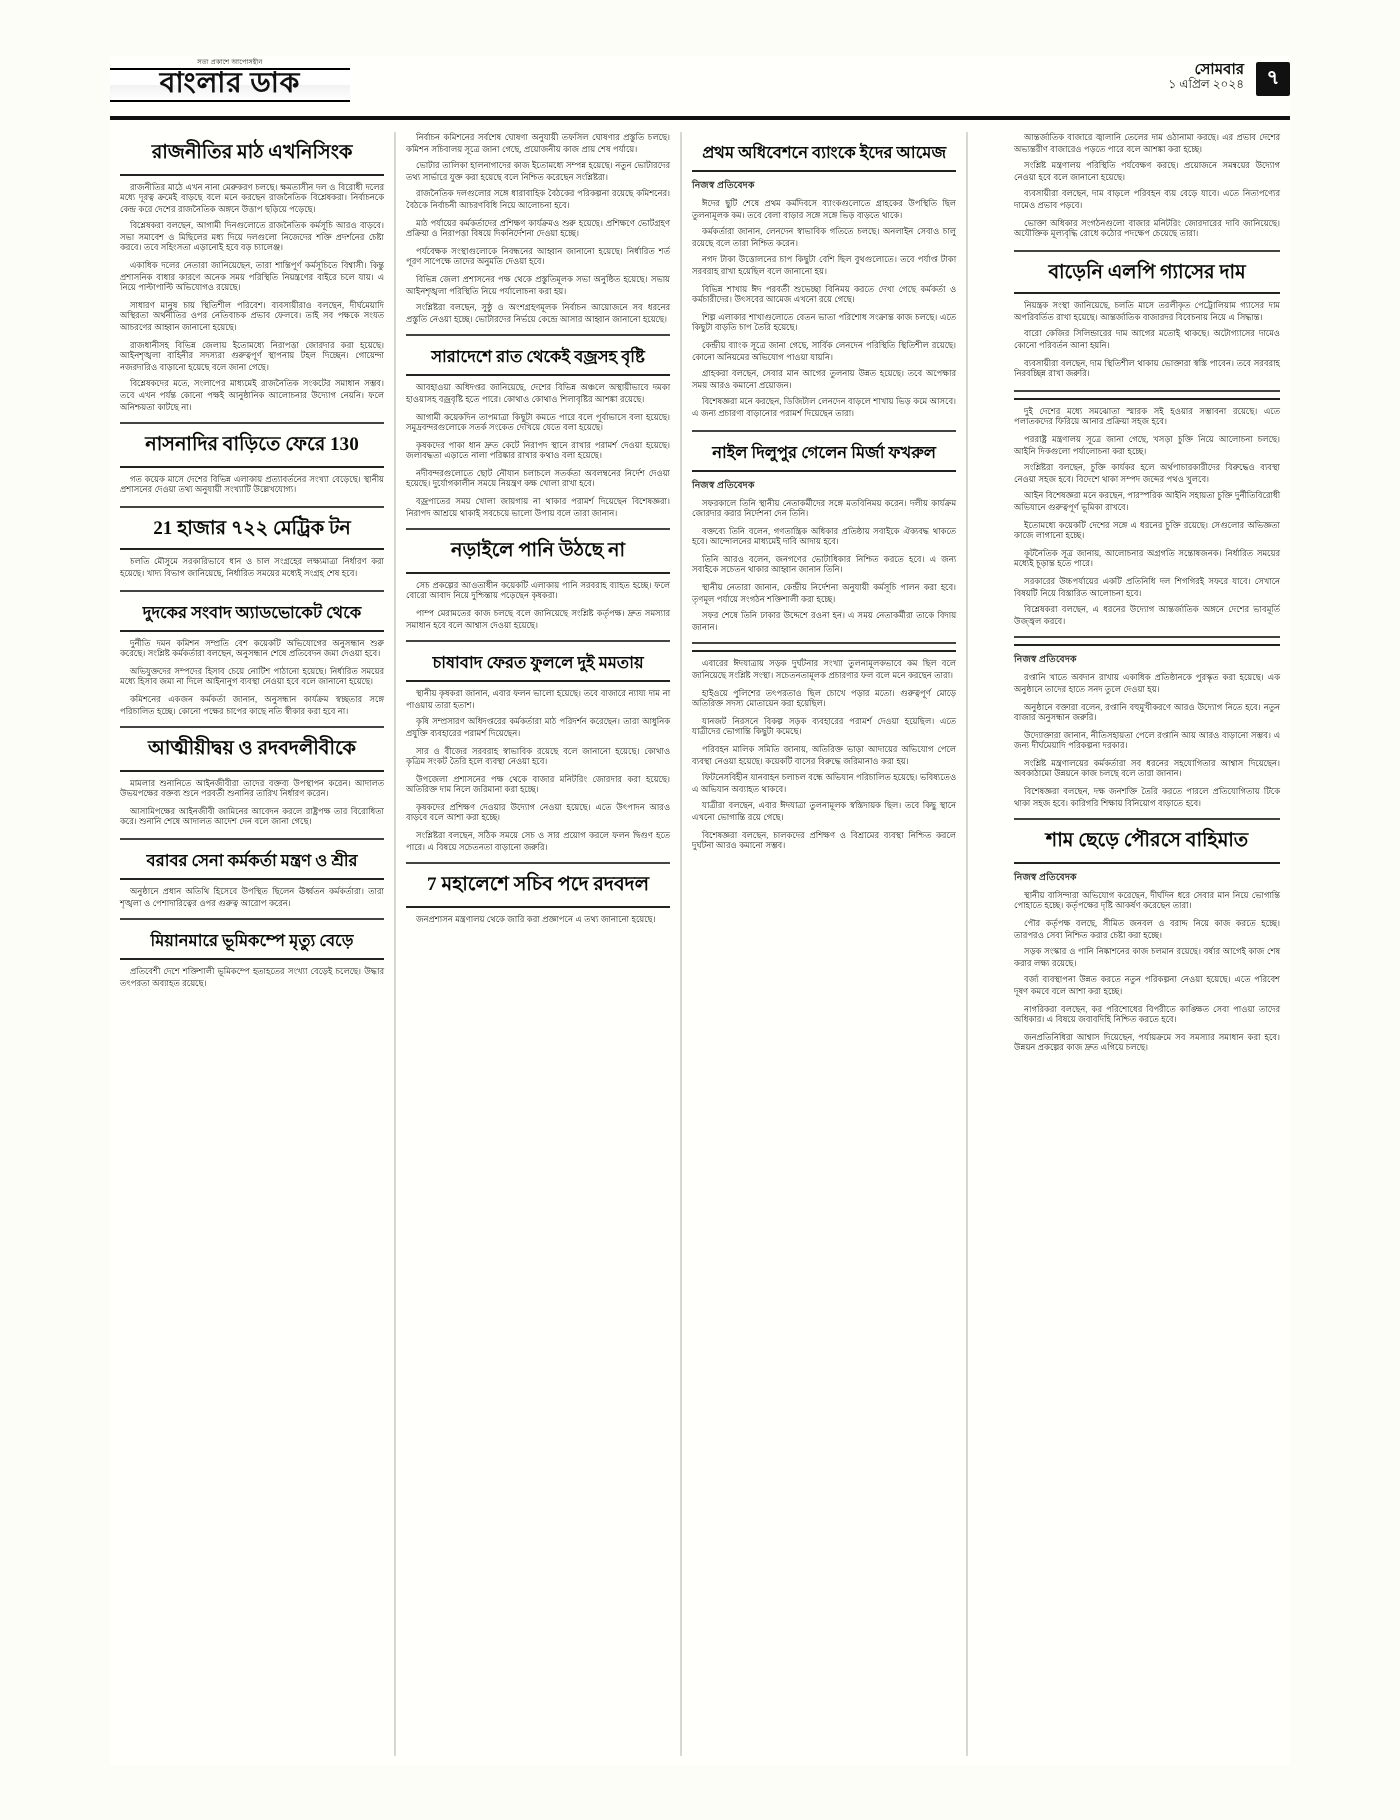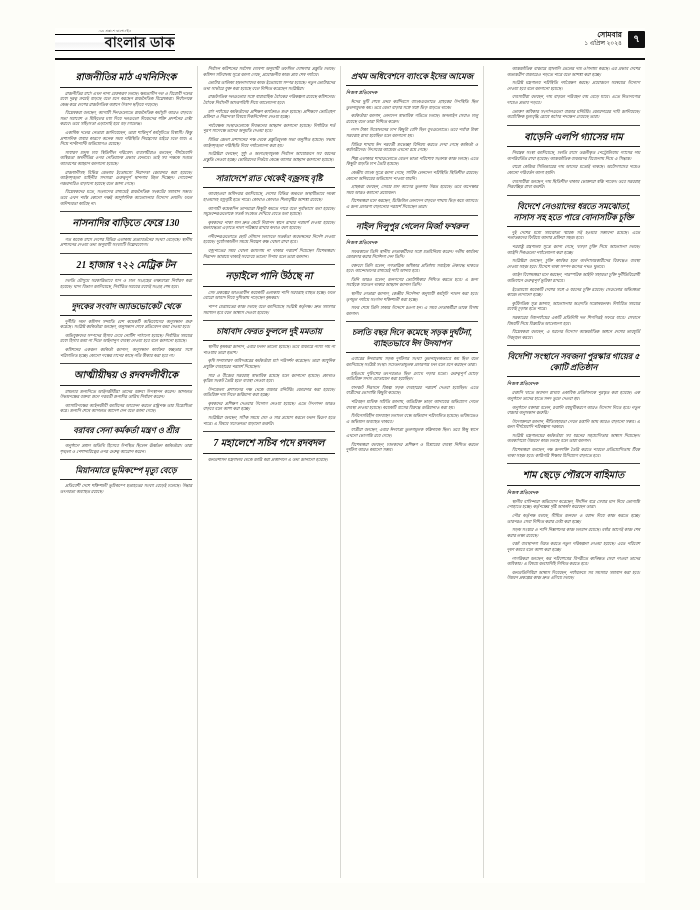--- a/index.html
+++ b/index.html
@@ -44,21 +44,21 @@
   .logo-sub {
     font-size: 3.2px;
     letter-spacing: .2px;
     color: #222;
     text-align: center;
     line-height: 5px;
     padding-top: 1px;
   }
   .logo-main {
     display: block;
-    text-align: right;
+    text-align: center;
     font-family: "Liberation Serif", serif;
     font-weight: bold;
     font-size: 14px;
     color: #111;
     letter-spacing: .4px;
     line-height: 15px;
     background: linear-gradient(to bottom, #ffffff 0%, #ffffff 48%, #f2f2f2 52%, #ffffff 100%);
     border-top: 1px solid #000;
     border-bottom: 1px solid #000;
   }
@@ -96,21 +96,20 @@
     display: flex;
     gap: 0;
     height: 812px;
   }
   .col {
     width: 147.5px;
     box-sizing: border-box;
     padding: 0 5px;
     border-right: 1px solid #d8d8d2;
     overflow: hidden;
-    font-style: italic;
   }
   .col:last-child { border-right: none; margin-left: 18px; }
 
   .headline {
     font-family: "Liberation Serif", serif;
     font-weight: bold;
     font-size: 8.2px;
     line-height: 11px;
     text-align: center;
     color: #0b0b0b;
@@ -282,21 +281,20 @@
           <div class="hl-rule"></div>
           <div class="byline">নিজস্ব প্রতিবেদক</div>
           <div class="body">
             <p>সফরকালে তিনি স্থানীয় নেতাকর্মীদের সঙ্গে মতবিনিময় করেন। দলীয় কার্যক্রম জোরদার করার নির্দেশনা দেন তিনি।</p>
             <p>বক্তব্যে তিনি বলেন, গণতান্ত্রিক অধিকার প্রতিষ্ঠায় সবাইকে ঐক্যবদ্ধ থাকতে হবে। আন্দোলনের মাধ্যমেই দাবি আদায় হবে।</p>
             <p>তিনি আরও বলেন, জনগণের ভোটাধিকার নিশ্চিত করতে হবে। এ জন্য সবাইকে সচেতন থাকার আহ্বান জানান তিনি।</p>
             <p>স্থানীয় নেতারা জানান, কেন্দ্রীয় নির্দেশনা অনুযায়ী কর্মসূচি পালন করা হবে। তৃণমূল পর্যায়ে সংগঠন শক্তিশালী করা হচ্ছে।</p>
             <p>সফর শেষে তিনি ঢাকার উদ্দেশে রওনা হন। এ সময় নেতাকর্মীরা তাকে বিদায় জানান।</p>
           </div>
           <div class="sep"></div>
-          <div class="headline">চলতি বছর দিনে কমেছে সড়ক দুর্ঘটনা, ব্যাহতভাবে ঈদ উদযাপন</div>
           <div class="hl-rule"></div>
           <div class="body">
             <p>এবারের ঈদযাত্রায় সড়ক দুর্ঘটনার সংখ্যা তুলনামূলকভাবে কম ছিল বলে জানিয়েছে সংশ্লিষ্ট সংস্থা। সচেতনতামূলক প্রচারণার ফল বলে মনে করছেন তারা।</p>
             <p>হাইওয়ে পুলিশের তৎপরতাও ছিল চোখে পড়ার মতো। গুরুত্বপূর্ণ মোড়ে অতিরিক্ত সদস্য মোতায়েন করা হয়েছিল।</p>
             <p>যানজট নিরসনে বিকল্প সড়ক ব্যবহারের পরামর্শ দেওয়া হয়েছিল। এতে যাত্রীদের ভোগান্তি কিছুটা কমেছে।</p>
             <p>পরিবহন মালিক সমিতি জানায়, অতিরিক্ত ভাড়া আদায়ের অভিযোগ পেলে ব্যবস্থা নেওয়া হয়েছে। কয়েকটি বাসের বিরুদ্ধে জরিমানাও করা হয়।</p>
             <p>ফিটনেসবিহীন যানবাহন চলাচল বন্ধে অভিযান পরিচালিত হয়েছে। ভবিষ্যতেও এ অভিযান অব্যাহত থাকবে।</p>
             <p>যাত্রীরা বলছেন, এবার ঈদযাত্রা তুলনামূলক স্বস্তিদায়ক ছিল। তবে কিছু স্থানে এখনো ভোগান্তি রয়ে গেছে।</p>
             <p>বিশেষজ্ঞরা বলছেন, চালকদের প্রশিক্ষণ ও বিশ্রামের ব্যবস্থা নিশ্চিত করলে দুর্ঘটনা আরও কমানো সম্ভব।</p>
           </div>
@@ -310,34 +308,32 @@
           </div>
           <div class="sep"></div>
           <div class="headline big">বাড়েনি এলপি গ্যাসের দাম</div>
           <div class="hl-rule"></div>
           <div class="body">
             <p>নিয়ন্ত্রক সংস্থা জানিয়েছে, চলতি মাসে তরলীকৃত পেট্রোলিয়াম গ্যাসের দাম অপরিবর্তিত রাখা হয়েছে। আন্তর্জাতিক বাজারদর বিবেচনায় নিয়ে এ সিদ্ধান্ত।</p>
             <p>বারো কেজির সিলিন্ডারের দাম আগের মতোই থাকছে। অটোগ্যাসের দামেও কোনো পরিবর্তন আনা হয়নি।</p>
             <p>ব্যবসায়ীরা বলছেন, দাম স্থিতিশীল থাকায় ভোক্তারা স্বস্তি পাবেন। তবে সরবরাহ নিরবচ্ছিন্ন রাখা জরুরি।</p>
           </div>
           <div class="sep"></div>
-          <div class="headline">বিদেশে নেওয়াদের ধরতে সমঝোতা, নাসাস সহ হতে পারে বোনাসটিক চুক্তি</div>
           <div class="hl-rule"></div>
           <div class="body">
             <p>দুই দেশের মধ্যে সমঝোতা স্মারক সই হওয়ার সম্ভাবনা রয়েছে। এতে পলাতকদের ফিরিয়ে আনার প্রক্রিয়া সহজ হবে।</p>
             <p>পররাষ্ট্র মন্ত্রণালয় সূত্রে জানা গেছে, খসড়া চুক্তি নিয়ে আলোচনা চলছে। আইনি দিকগুলো পর্যালোচনা করা হচ্ছে।</p>
             <p>সংশ্লিষ্টরা বলছেন, চুক্তি কার্যকর হলে অর্থপাচারকারীদের বিরুদ্ধেও ব্যবস্থা নেওয়া সহজ হবে। বিদেশে থাকা সম্পদ জব্দের পথও খুলবে।</p>
             <p>আইন বিশেষজ্ঞরা মনে করছেন, পারস্পরিক আইনি সহায়তা চুক্তি দুর্নীতিবিরোধী অভিযানে গুরুত্বপূর্ণ ভূমিকা রাখবে।</p>
             <p>ইতোমধ্যে কয়েকটি দেশের সঙ্গে এ ধরনের চুক্তি রয়েছে। সেগুলোর অভিজ্ঞতা কাজে লাগানো হচ্ছে।</p>
             <p>কূটনৈতিক সূত্র জানায়, আলোচনার অগ্রগতি সন্তোষজনক। নির্ধারিত সময়ের মধ্যেই চূড়ান্ত হতে পারে।</p>
             <p>সরকারের উচ্চপর্যায়ের একটি প্রতিনিধি দল শিগগিরই সফরে যাবে। সেখানে বিষয়টি নিয়ে বিস্তারিত আলোচনা হবে।</p>
             <p>বিশ্লেষকরা বলছেন, এ ধরনের উদ্যোগ আন্তর্জাতিক অঙ্গনে দেশের ভাবমূর্তি উজ্জ্বল করবে।</p>
           </div>
           <div class="sep"></div>
-          <div class="headline">বিদেশিা সংস্থানে সবজনা পুরস্কার গায়ের ৫ কোটি প্রতিষ্ঠান</div>
           <div class="hl-rule"></div>
           <div class="byline">নিজস্ব প্রতিবেদক</div>
           <div class="body">
             <p>রপ্তানি খাতে অবদান রাখায় একাধিক প্রতিষ্ঠানকে পুরস্কৃত করা হয়েছে। এক অনুষ্ঠানে তাদের হাতে সনদ তুলে দেওয়া হয়।</p>
             <p>অনুষ্ঠানে বক্তারা বলেন, রপ্তানি বহুমুখীকরণে আরও উদ্যোগ নিতে হবে। নতুন বাজার অনুসন্ধান জরুরি।</p>
             <p>উদ্যোক্তারা জানান, নীতিসহায়তা পেলে রপ্তানি আয় আরও বাড়ানো সম্ভব। এ জন্য দীর্ঘমেয়াদি পরিকল্পনা দরকার।</p>
             <p>সংশ্লিষ্ট মন্ত্রণালয়ের কর্মকর্তারা সব ধরনের সহযোগিতার আশ্বাস দিয়েছেন। অবকাঠামো উন্নয়নে কাজ চলছে বলে তারা জানান।</p>
             <p>বিশেষজ্ঞরা বলছেন, দক্ষ জনশক্তি তৈরি করতে পারলে প্রতিযোগিতায় টিকে থাকা সহজ হবে। কারিগরি শিক্ষায় বিনিয়োগ বাড়াতে হবে।</p>
           </div>
           <div class="sep"></div>

